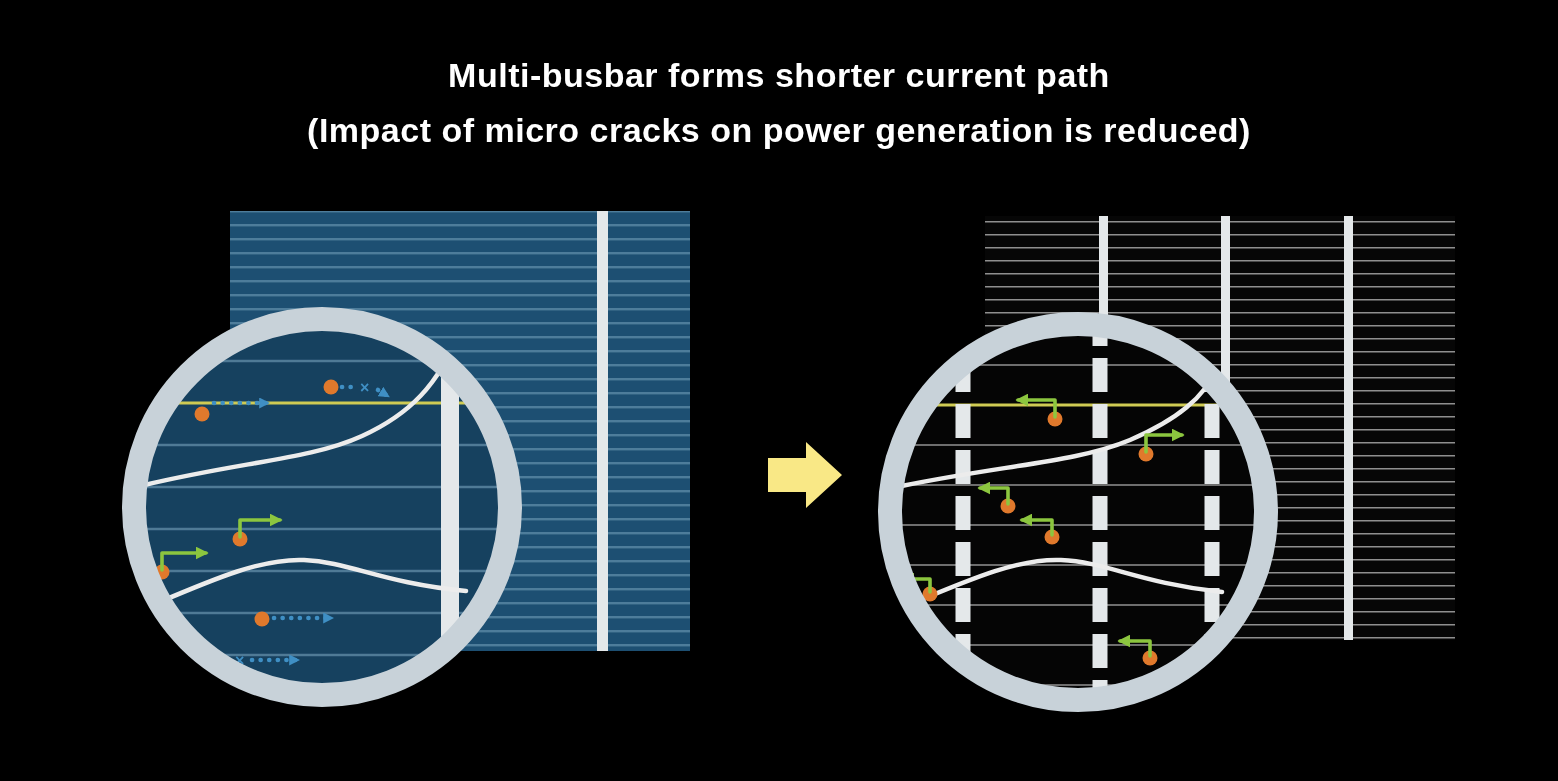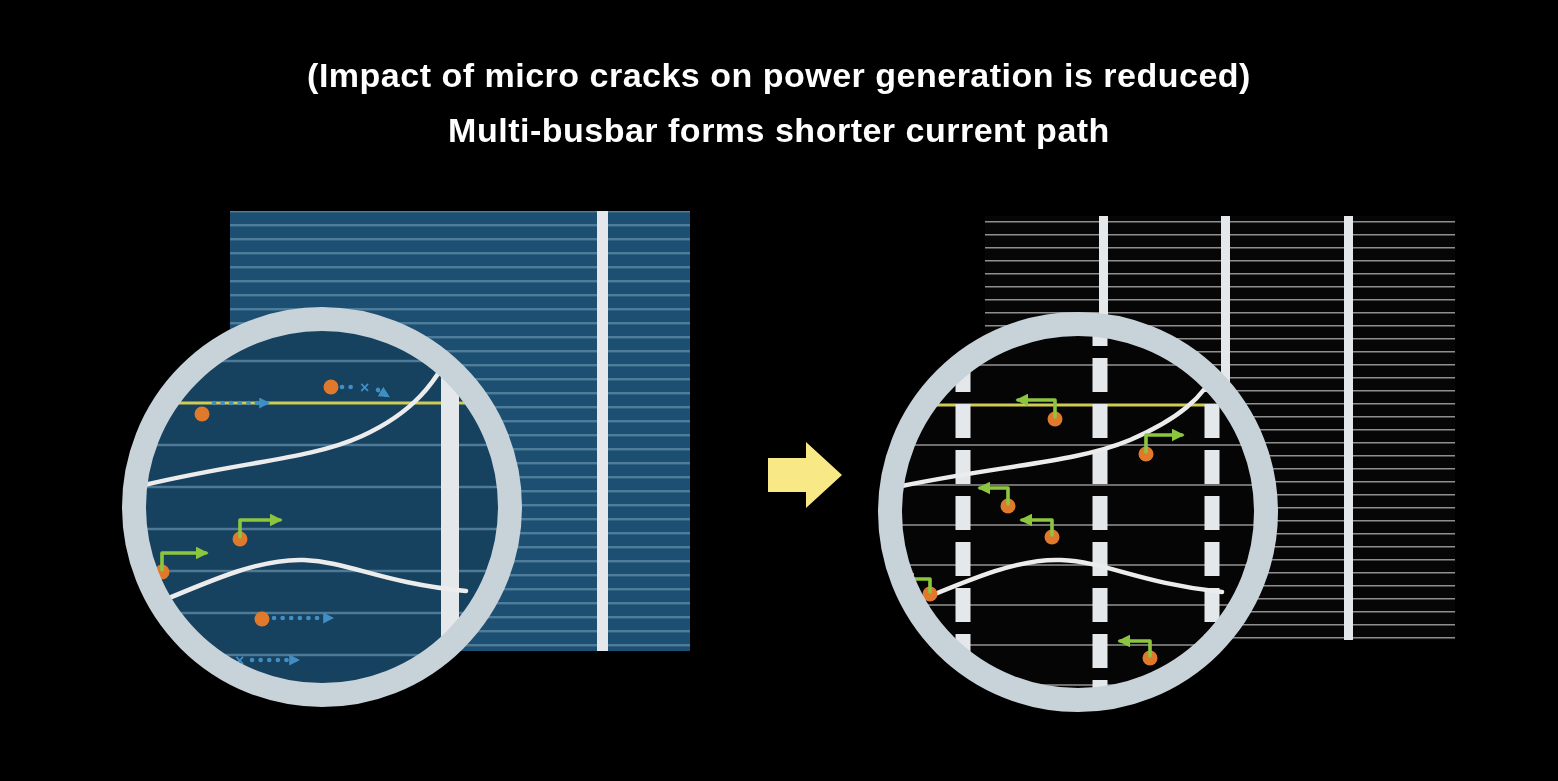--- a/index.html
+++ b/index.html
@@ -21,22 +21,22 @@
   .gray-line-dark{stroke:#6e6e6e;stroke-width:2;fill:none;}
   .green-path{stroke:#8cc63f;stroke-width:3.6;fill:none;stroke-linecap:round;stroke-linejoin:round;}
   .blue-dots{stroke:#3f8fc4;stroke-width:4.6;fill:none;stroke-linecap:round;stroke-dasharray:0.1 8.5;}
   .odot{fill:#e0792c;}
   .xmark{fill:#3f8fc4;font-weight:700;font-size:16px;font-family:"Liberation Sans",sans-serif;}
 </style>
 </head>
 <body>
 
 <div class="title">
+  <span>Multi-busbar forms shorter current path</span>
   <span>(Impact of micro cracks on power generation is reduced)</span>
-  <span>Multi-busbar forms shorter current path</span>
 </div>
 
 <svg class="canvas" width="1558" height="781" viewBox="0 0 1558 781" xmlns="http://www.w3.org/2000/svg">
   <defs>
     <pattern id="pLeft" width="20" height="14" patternUnits="userSpaceOnUse">
       <rect width="20" height="14" fill="#1d4f72"></rect>
       <rect width="20" height="2.4" fill="#4e7d9b"></rect>
     </pattern>
     <pattern id="pRight" width="20" height="13" patternUnits="userSpaceOnUse">
       <rect width="20" height="13" fill="#060606"></rect>

